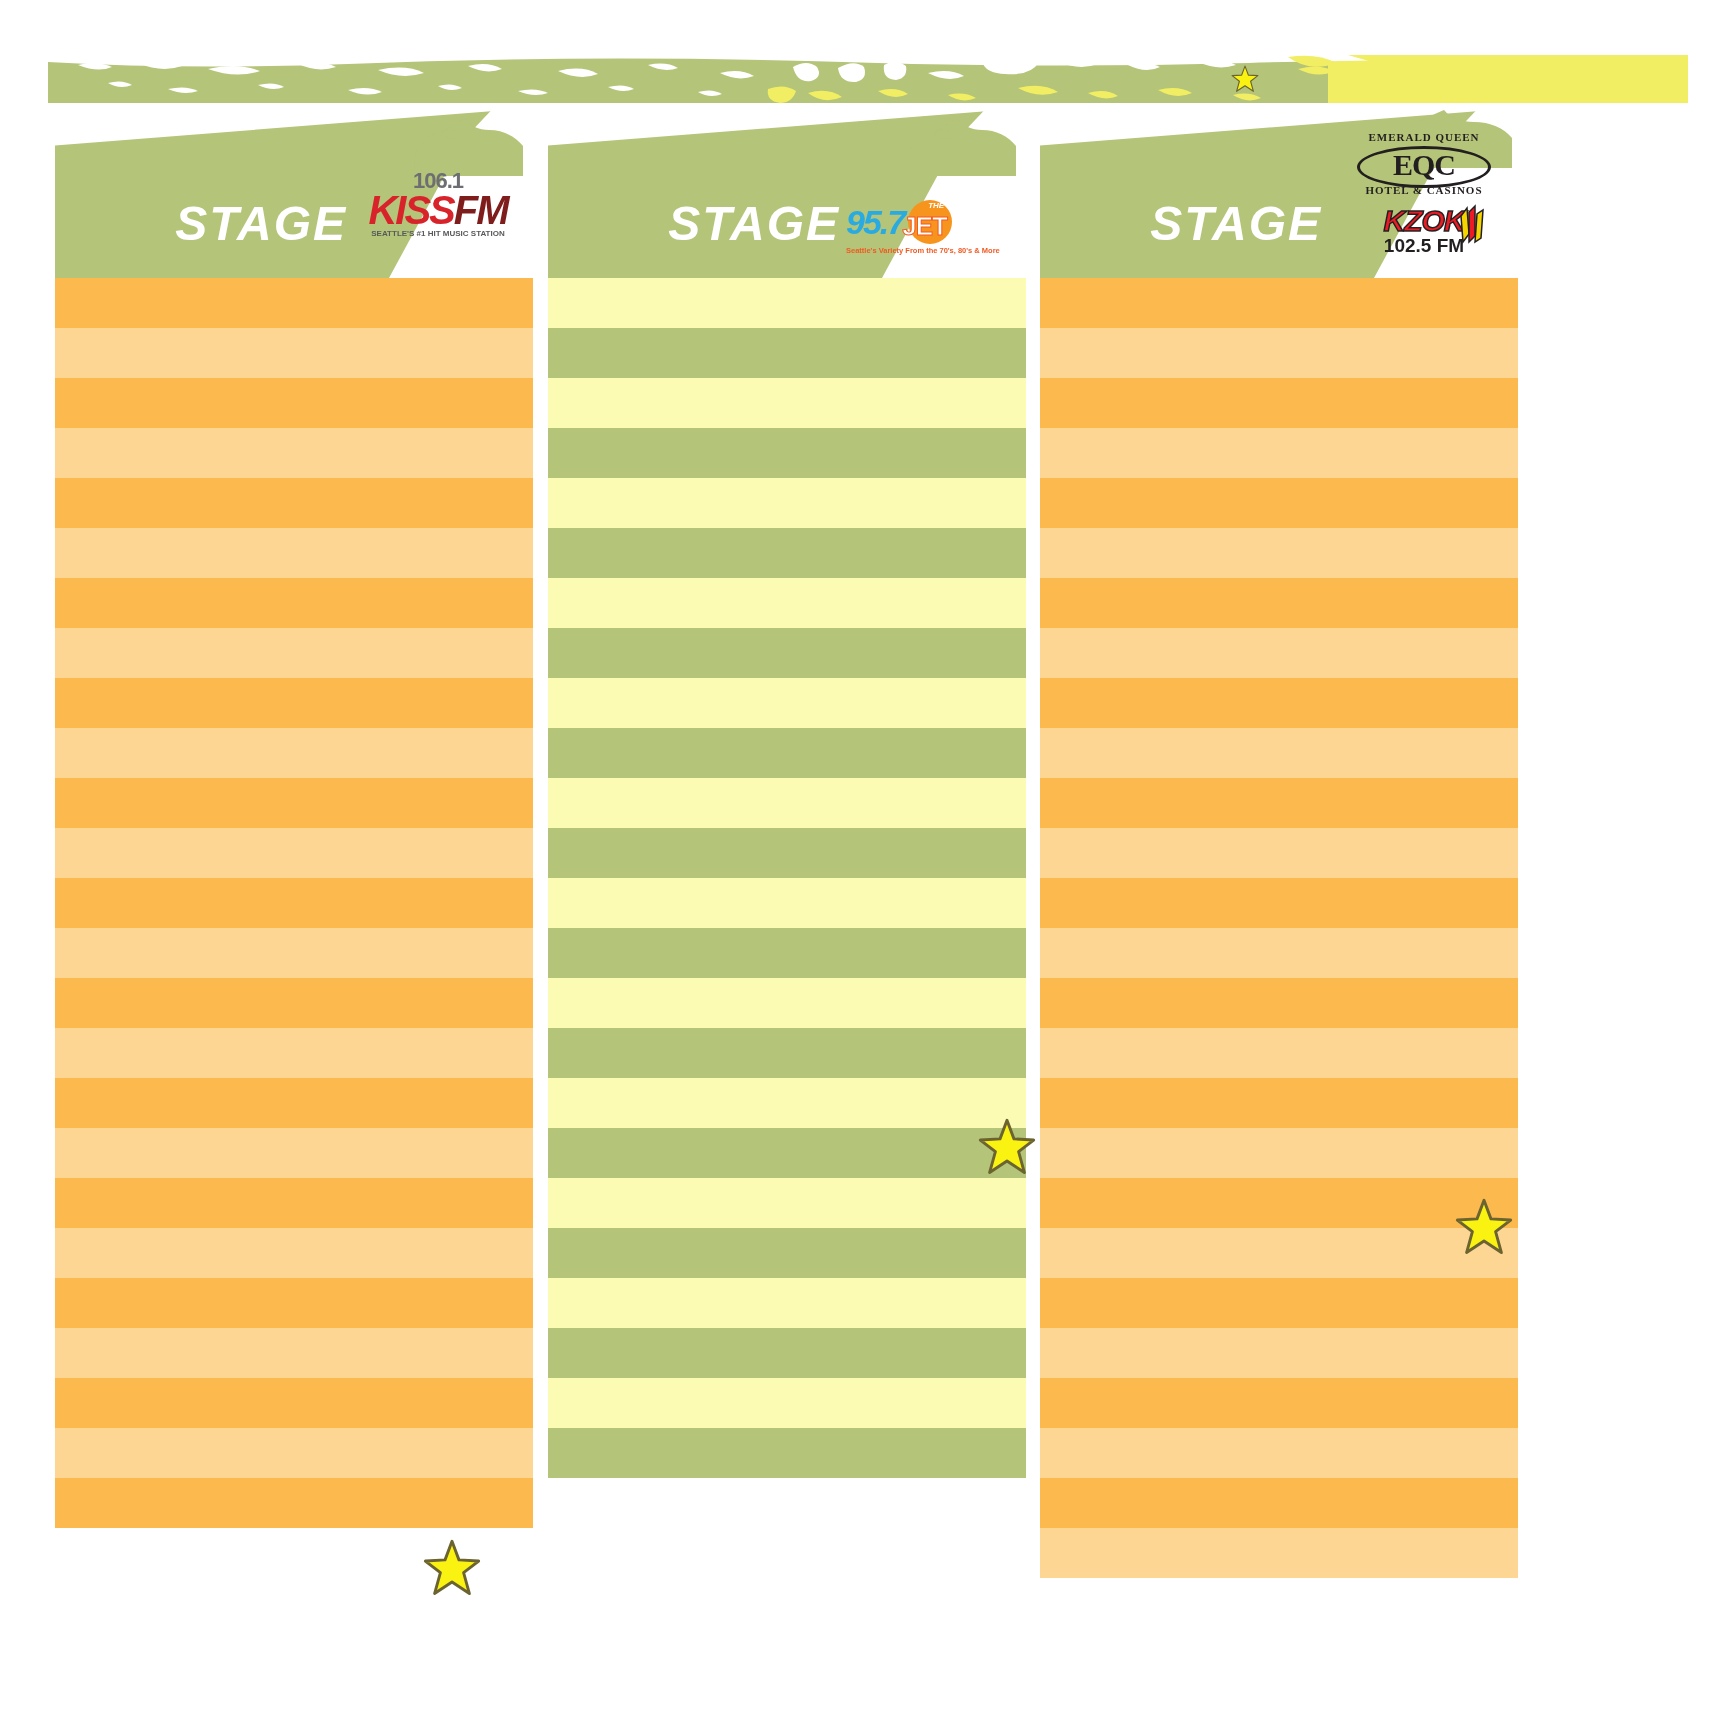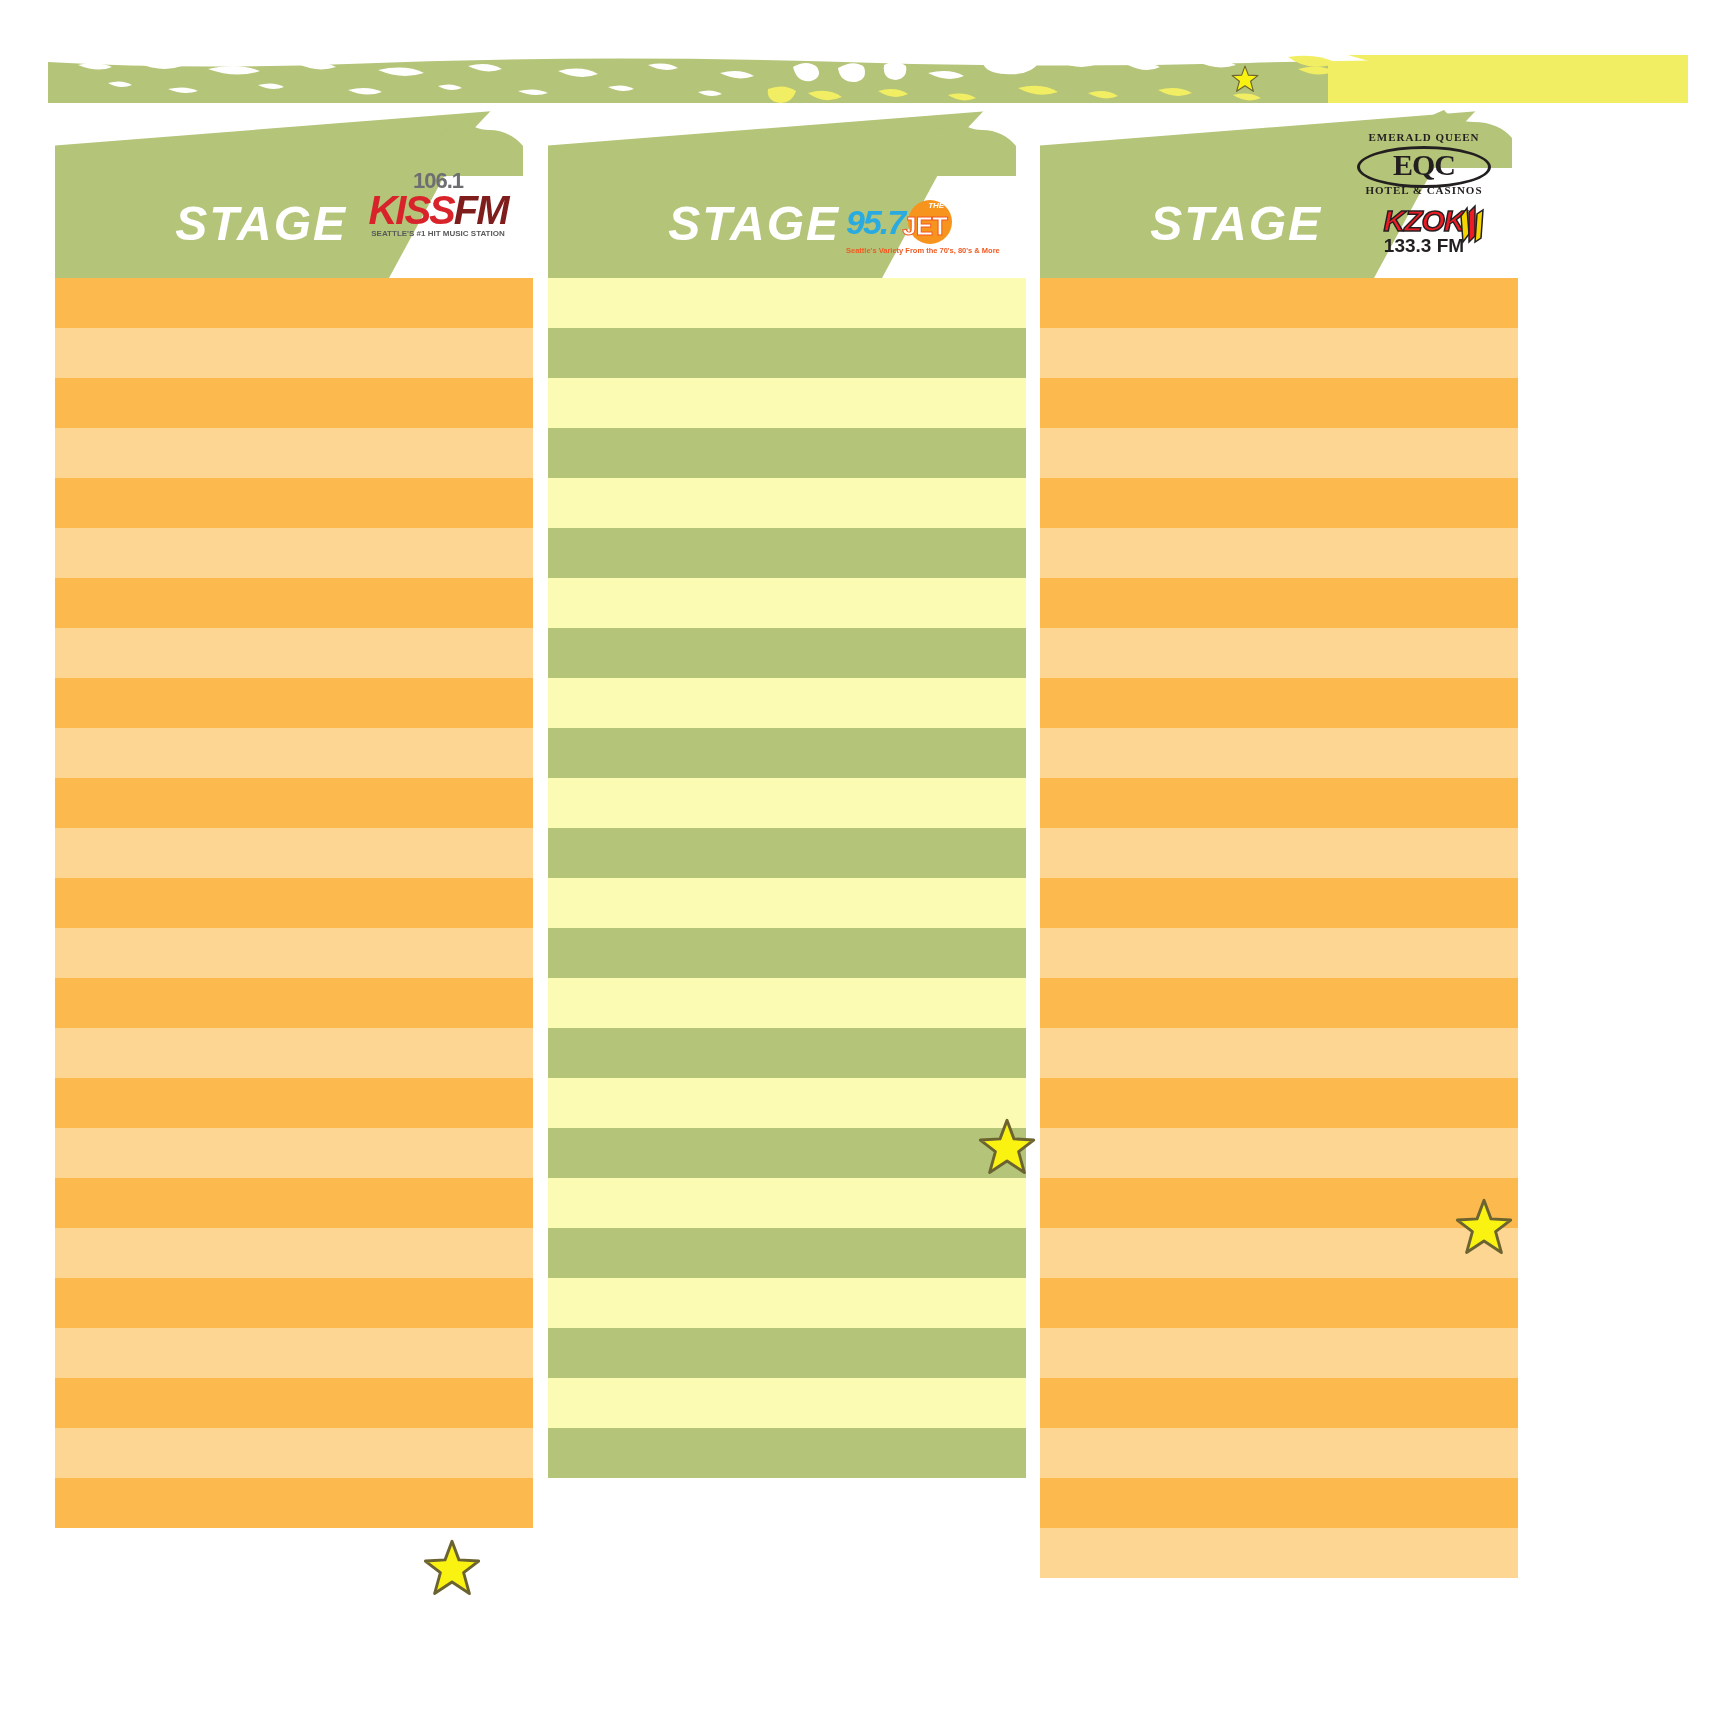--- a/index.html
+++ b/index.html
@@ -316,21 +316,21 @@
       </svg>
       <div class="eqc-wrap">
         <div class="eqc-top">EMERALD QUEEN</div>
         <div class="eqc-mid">
           <span class="eqc-oval"></span>
           <span class="eqc-letters">EQC</span>
         </div>
         <div class="eqc-bot">HOTEL &amp; CASINOS</div>
         <div class="kzok-wrap">
           <div class="kzok-main">KZOK</div>
-          <div class="kzok-fm">133.3 FM</div>
+          <div class="kzok-fm">102.5 FM</div>
           <span class="kzok-flame">
             <svg width="26" height="40" viewBox="0 0 26 40">
               <path d="M4,38 L2,12 L8,4 L10,30 Z" fill="#f5d400" stroke="#231f20" stroke-width="1.5"></path>
               <path d="M10,38 L10,8 L16,2 L16,32 Z" fill="#ed1c24" stroke="#231f20" stroke-width="1.5"></path>
               <path d="M16,38 L18,10 L24,6 L22,34 Z" fill="#f5d400" stroke="#231f20" stroke-width="1.5"></path>
             </svg>
           </span>
         </div>
       </div>
     </div>

